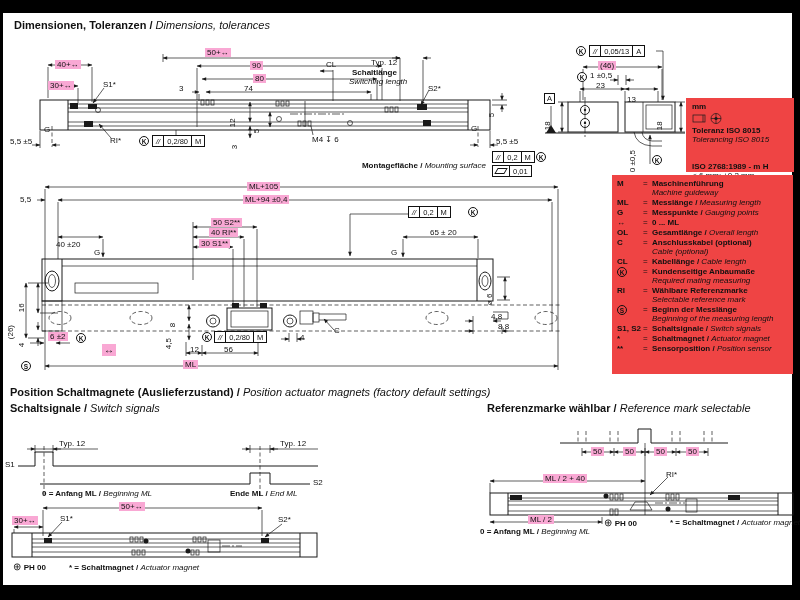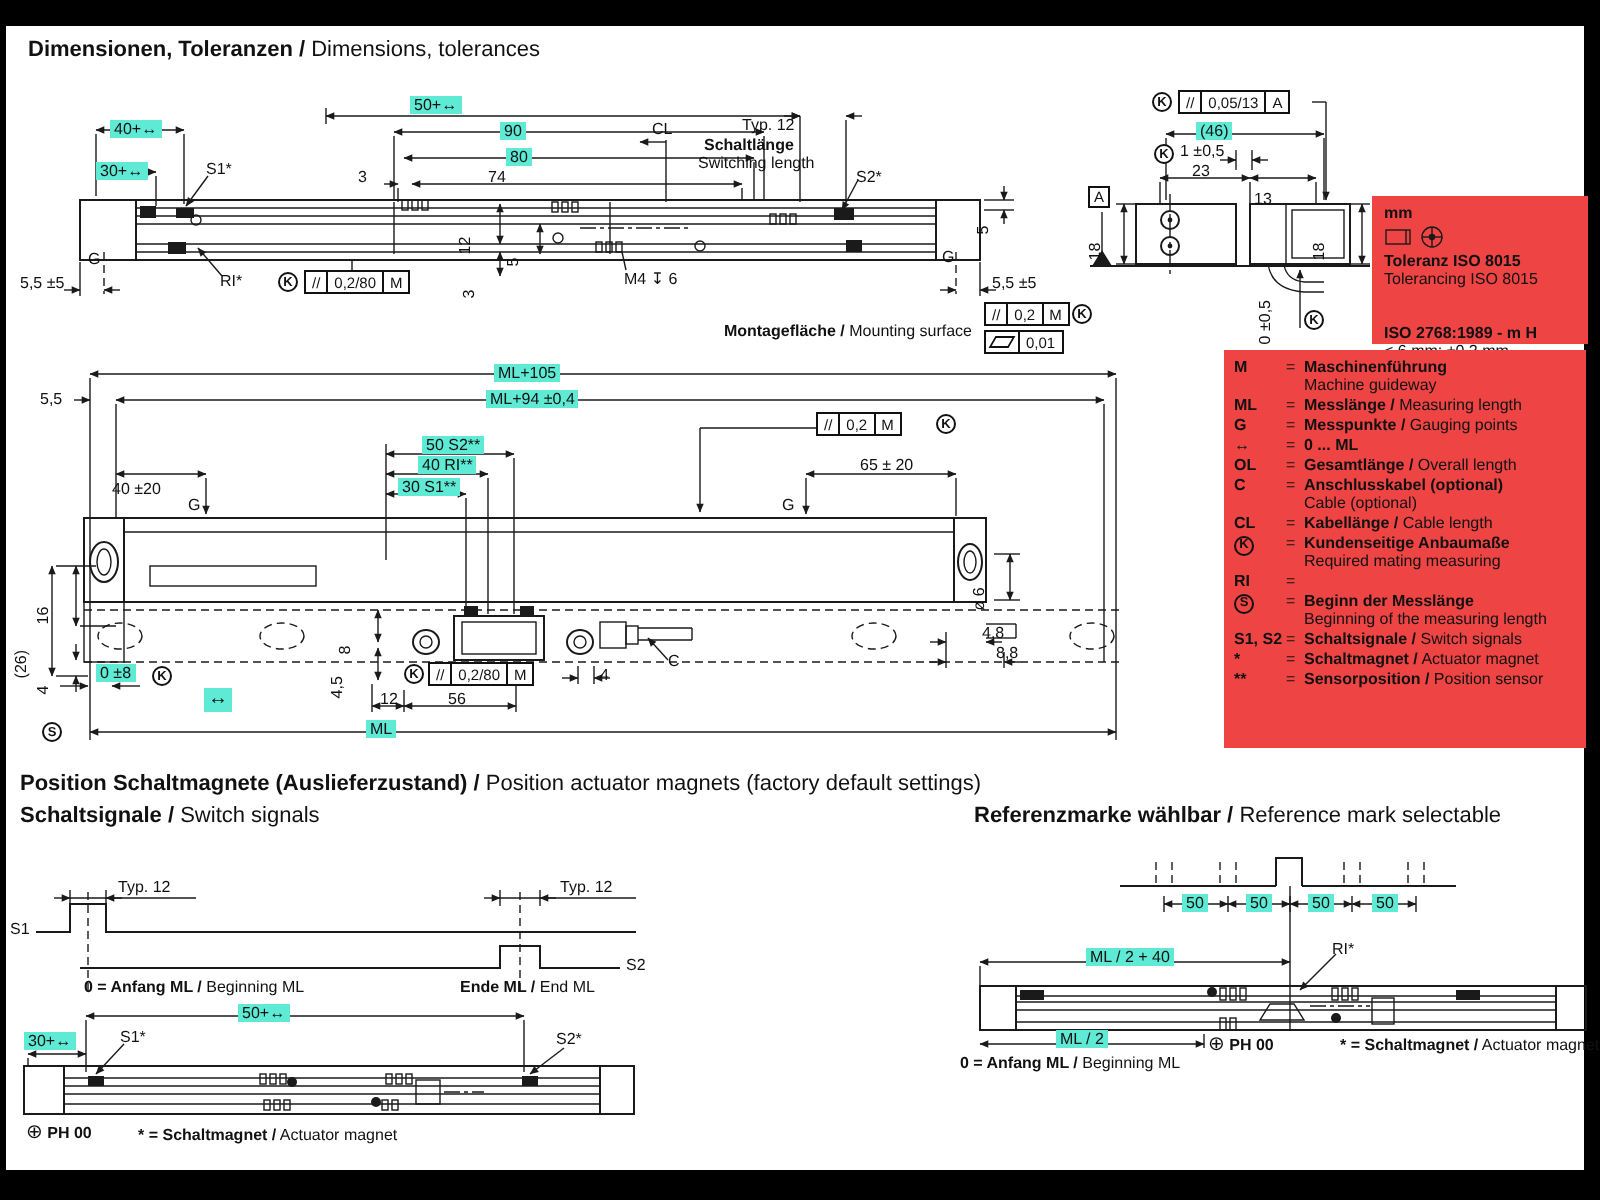--- a/index.html
+++ b/index.html
@@ -6,22 +6,22 @@
   .page{position:relative;width:800px;height:600px;background:#000;font-family:"Liberation Sans",sans-serif;overflow:hidden;margin:0 auto}
   .canvas{position:absolute;left:3px;top:13px;width:789px;height:572px;background:#fff}
   svg.linework{position:absolute;left:0;top:0;width:800px;height:600px}
   .ln{stroke:#1a1a1a;stroke-width:1;fill:none}
   .tn{stroke-width:0.7}
   .blk{fill:#1a1a1a;stroke:none}
   .dsh{stroke-dasharray:4 2.5}
   .dd{stroke-dasharray:8 2 2 2}
   .lbl{position:absolute;font-size:8px;color:#111;white-space:nowrap;line-height:1.15}
   .b{font-weight:bold}
-  .i{}
-  .bgw{background:#5eead4;padding:0 2px}
+  .i{font-style:italic}
+  .bgw{background:#f9a8d4;padding:0 2px}
   .rot{transform:rotate(-90deg);transform-origin:0 100%}
   .sm10{font-size:10px}
   .ttl{font-size:13px}
   .hd{position:absolute;font-size:11px;white-space:nowrap;color:#111}
   .circ{position:absolute;width:10px;height:10px;border:1px solid #111;border-radius:50%;font-size:6.5px;font-weight:bold;display:flex;align-items:center;justify-content:center;background:#fff;color:#111;box-sizing:border-box}
   .circ-in{display:inline-flex;width:10px;height:10px;border:1px solid #111;border-radius:50%;font-size:6.5px;font-weight:bold;align-items:center;justify-content:center;box-sizing:border-box}
   .fcf{position:absolute;display:flex;align-items:stretch;background:#fff;border:1px solid #111;height:12px;box-sizing:border-box}
   .fcf .cell{display:flex;align-items:center;padding:0 3px;font-size:7.5px;border-right:1px solid #111;color:#111;white-space:nowrap}
   .fcf .cell:last-child{border-right:none}
   .flat-sym{display:inline-block;width:8px;height:4px;border:1px solid #111;transform:skewX(-30deg)}
@@ -445,21 +445,21 @@
   <div class="lbl" style="left:56px;top:240px">40 ±20</div>
   <div class="lbl" style="left:430px;top:228px">65 ± 20</div>
   <div class="lbl bgw" style="left:211px;top:218px">50 S2**</div>
   <div class="lbl bgw" style="left:209px;top:228px">40 RI**</div>
   <div class="lbl bgw" style="left:199px;top:239px">30 S1**</div>
   <div class="lbl" style="left:94px;top:248px">G</div>
   <div class="lbl" style="left:391px;top:248px">G</div>
   <div class="lbl rot" style="left:15px;top:330px">(26)</div>
   <div class="lbl rot" style="left:26px;top:303px">16</div>
   <div class="lbl rot" style="left:26px;top:338px">4</div>
-  <div class="lbl bgw" style="left:48px;top:332px">0 ±8</div>
+  <div class="lbl bgw" style="left:48px;top:332px">6 ±2</div>
   <span class="circ" style="left:76px;top:333px">K</span>
   <div class="lbl rot" style="left:177px;top:318px">8</div>
   <div class="lbl rot" style="left:173px;top:340px">4,5</div>
   <div class="lbl" style="left:190px;top:345px">12</div>
   <div class="lbl" style="left:224px;top:345px">56</div>
   <div class="lbl bgw" style="left:183px;top:360px">ML</div>
   <span class="circ" style="left:21px;top:361px">S</span>
   <div class="lbl sm10 bgw" style="left:102px;top:344px">↔</div>
   <div class="lbl" style="left:334px;top:326px">C</div>
   <div class="lbl" style="left:300px;top:333px">4</div>
@@ -525,20 +525,24 @@
         <span class="lg-sym"><span class="circ-in">K</span></span>
         <span class="lg-eq">=</span>
         <span class="lg-txt">
           <span class="b d-block">Kundenseitige Anbaumaße</span>
           <span class="i d-block">Required mating measuring</span>
         </span>
       </div>
     <div class="lg-row">
         <span class="lg-sym">RI</span>
         <span class="lg-eq">=</span>
+        <span class="lg-txt">
+          <span class="b d-block">Wählbare Referenzmarke</span>
+          <span class="i d-block">Selectable reference mark</span>
+        </span>
       </div>
     <div class="lg-row">
         <span class="lg-sym"><span class="circ-in">S</span></span>
         <span class="lg-eq">=</span>
         <span class="lg-txt">
           <span class="b d-block">Beginn der Messlänge</span>
           <span class="i d-block">Beginning of the measuring length</span>
         </span>
       </div>
     <div class="lg-row">

